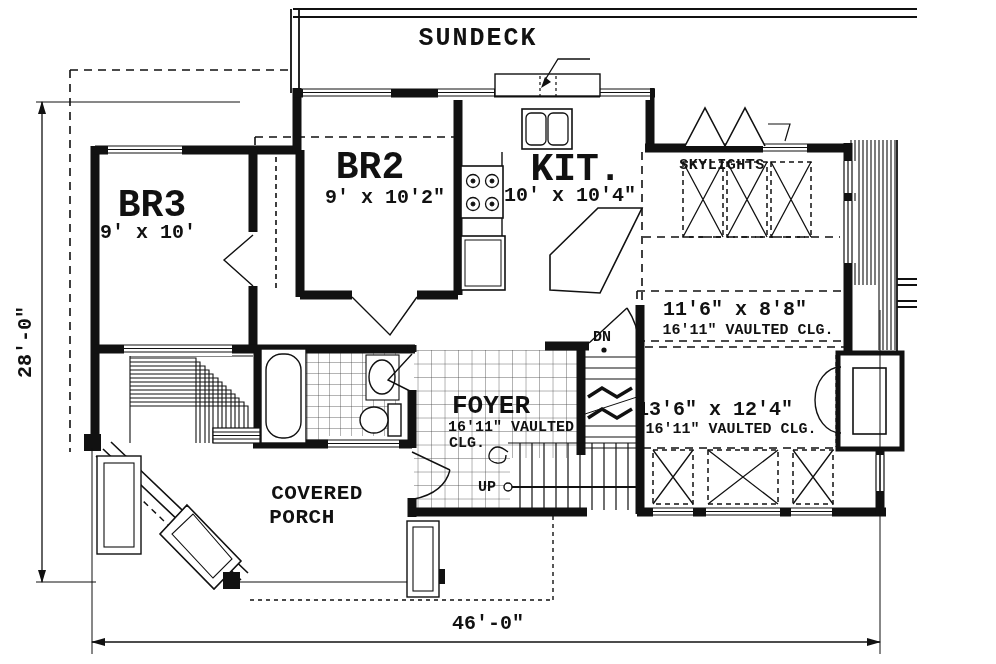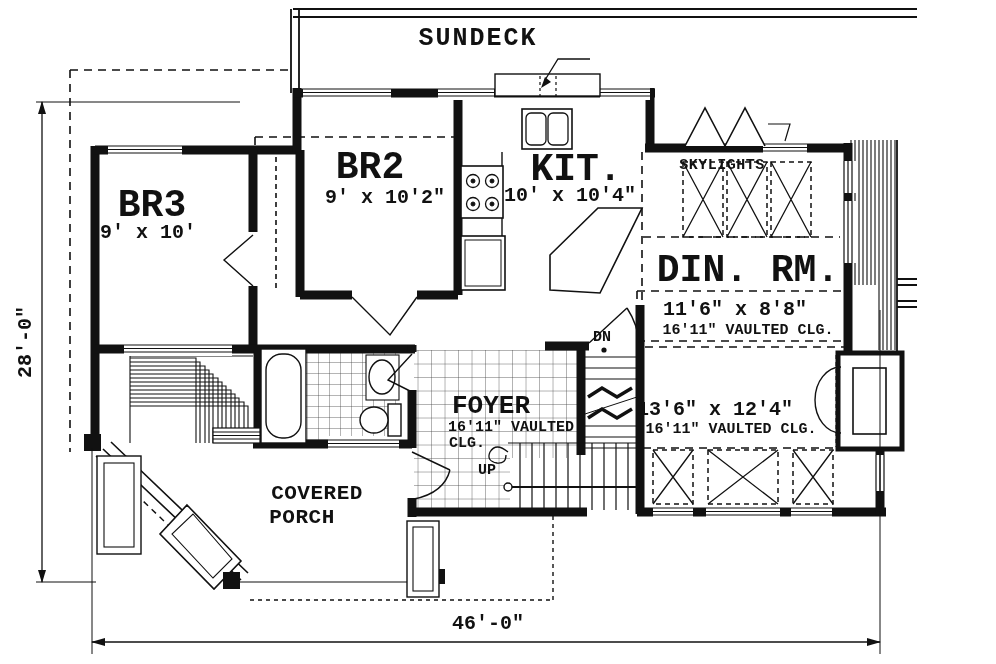--- a/index.html
+++ b/index.html
@@ -288,33 +288,32 @@
 
 <div class="lbl room-name" style="left:152px;top:206px;">BR3</div>
 <div class="lbl room-dims" style="left:148px;top:233px;text-align:right;">9' x 10'</div>
 
 <div class="lbl room-name" style="left:370px;top:168px;">BR2</div>
 <div class="lbl room-dims" style="left:385px;top:198px;">9' x 10'2"</div>
 
 <div class="lbl room-name" style="left:576px;top:170px;">KIT.</div>
 <div class="lbl room-dims" style="left:570px;top:196px;">10' x 10'4"</div>
 
-<div class="lbl room-name" style="left:748px;top:271px;">DIN. RM.</div>
 <div class="lbl room-dims" style="left:735px;top:310px;">11'6" x 8'8"</div>
 <div class="lbl room-clg" style="left:748px;top:330px;">16'11" VAULTED CLG.</div>
 
 <div class="lbl room-dims" style="left:715px;top:410px;">13'6" x 12'4"</div>
 <div class="lbl room-clg" style="left:731px;top:429px;">16'11" VAULTED CLG.</div>
 
 <div class="lbl" style="left:491px;top:406px;font-size:26px;">FOYER</div>
 <div class="lbl room-clg" style="left:511px;top:427px;">16'11" VAULTED</div>
 <div class="lbl room-clg" style="left:467px;top:443px;">CLG.</div>
 
 <div class="lbl porch-lbl" style="left:317px;top:493px;text-align:right;">COVERED</div>
 <div class="lbl porch-lbl" style="left:302px;top:517px;">PORCH</div>
 
-<div class="lbl stair-lbl" style="left:487px;top:470px;">UP</div>
+<div class="lbl stair-lbl" style="left:487px;top:487px;">UP</div>
 <div class="lbl stair-lbl" style="left:602px;top:337px;text-align:center;">DN</div>
 
 <div class="lbl dim-lbl" style="left:488px;top:624px;">46'-0"</div>
 <div class="lbl dim-lbl rot" style="left:26px;top:342px;">28'-0"</div>
 
 </div>
 
 </body></html>

